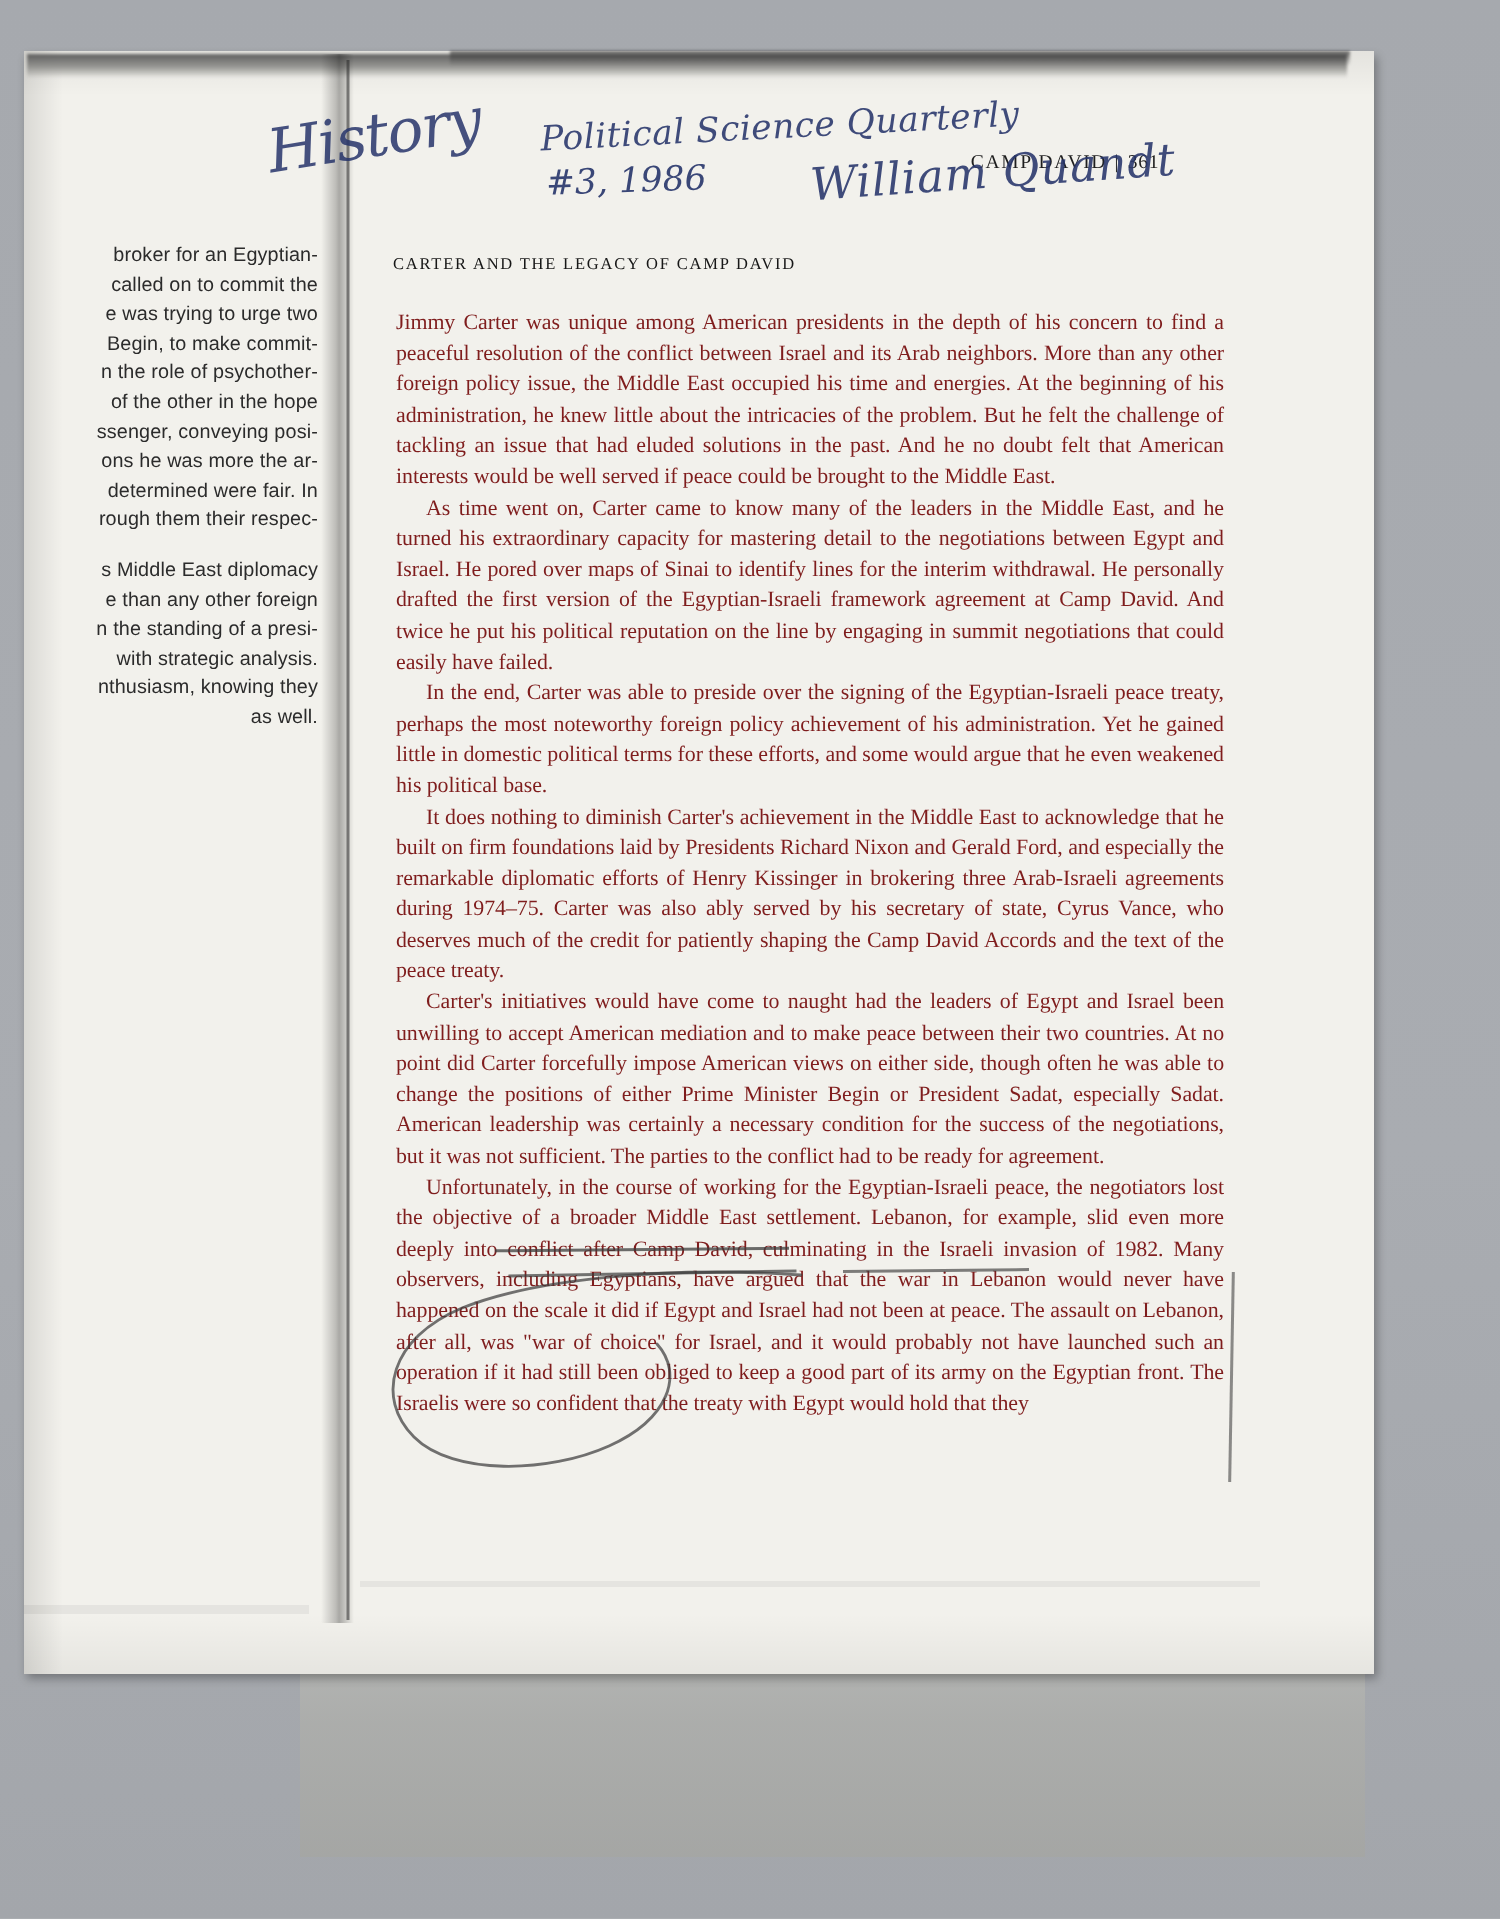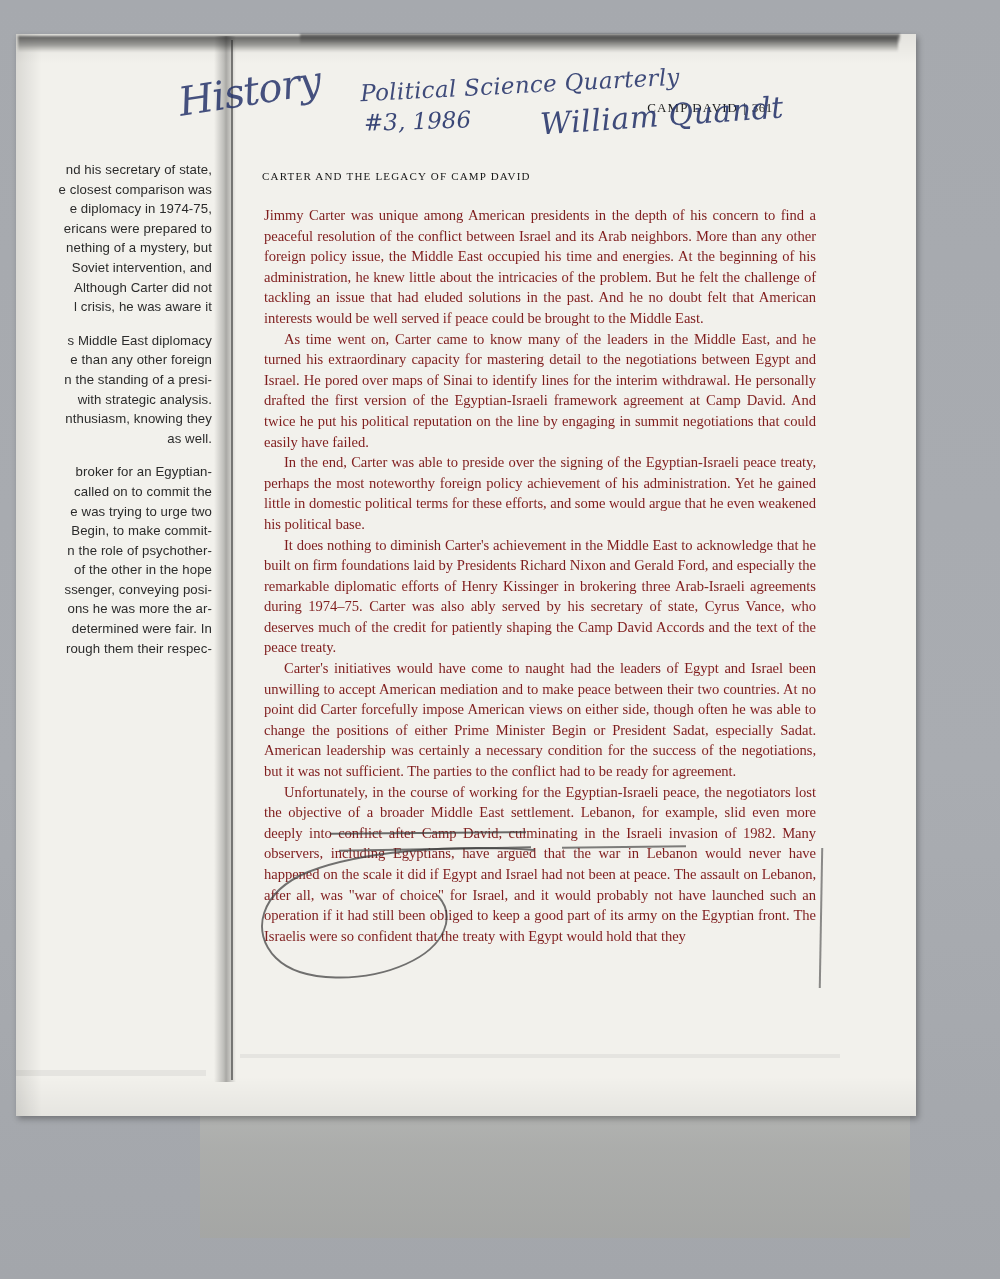--- a/index.html
+++ b/index.html
@@ -258,44 +258,36 @@
   <div class="top-smudge"></div>
   <div class="top-smudge2"></div>
 
   <div class="gutter"></div>
   <div class="gutter-line"></div>
 
   <div class="streak" style="left:240px;top:1054px;width:600px;height:4px;"></div>
   <div class="streak" style="left:16px;top:1070px;width:190px;height:6px;"></div>
 
   <div class="left-col">
-    <p style="white-space:pre-line">nd his secretary of state,
-e closest comparison was
-e diplomacy in 1974-75,
-ericans were prepared to
-nething of a mystery, but
-Soviet intervention, and
-Although Carter did not
-l crisis, he was aware it</p>
-    <p style="white-space:pre-line">s Middle East diplomacy
-e than any other foreign
-n the standing of a presi-
-with strategic analysis.
-nthusiasm, knowing they
-as well.</p>
     <p style="white-space:pre-line">broker for an Egyptian-
 called on to commit the
 e was trying to urge two
 Begin, to make commit-
 n the role of psychother-
 of the other in the hope
 ssenger, conveying posi-
 ons he was more the ar-
 determined were fair. In
 rough them their respec-</p>
+    <p style="white-space:pre-line">s Middle East diplomacy
+e than any other foreign
+n the standing of a presi-
+with strategic analysis.
+nthusiasm, knowing they
+as well.</p>
   </div>
 
   <div class="page-header">
     <span>CAMP DAVID</span><span class="pipe">|</span><span class="pg">361</span>
   </div>
 
   <div class="chapter-title">CARTER AND THE LEGACY OF CAMP DAVID</div>
 
   <div class="body-col">
     <p class="first">Jimmy Carter was unique among American presidents in the depth of his concern to find a peaceful resolution of the conflict between Israel and its Arab neighbors. More than any other foreign policy issue, the Middle East occupied his time and energies. At the beginning of his administration, he knew little about the intricacies of the problem. But he felt the challenge of tackling an issue that had eluded solutions in the past. And he no doubt felt that American interests would be well served if peace could be brought to the Middle East.</p>

